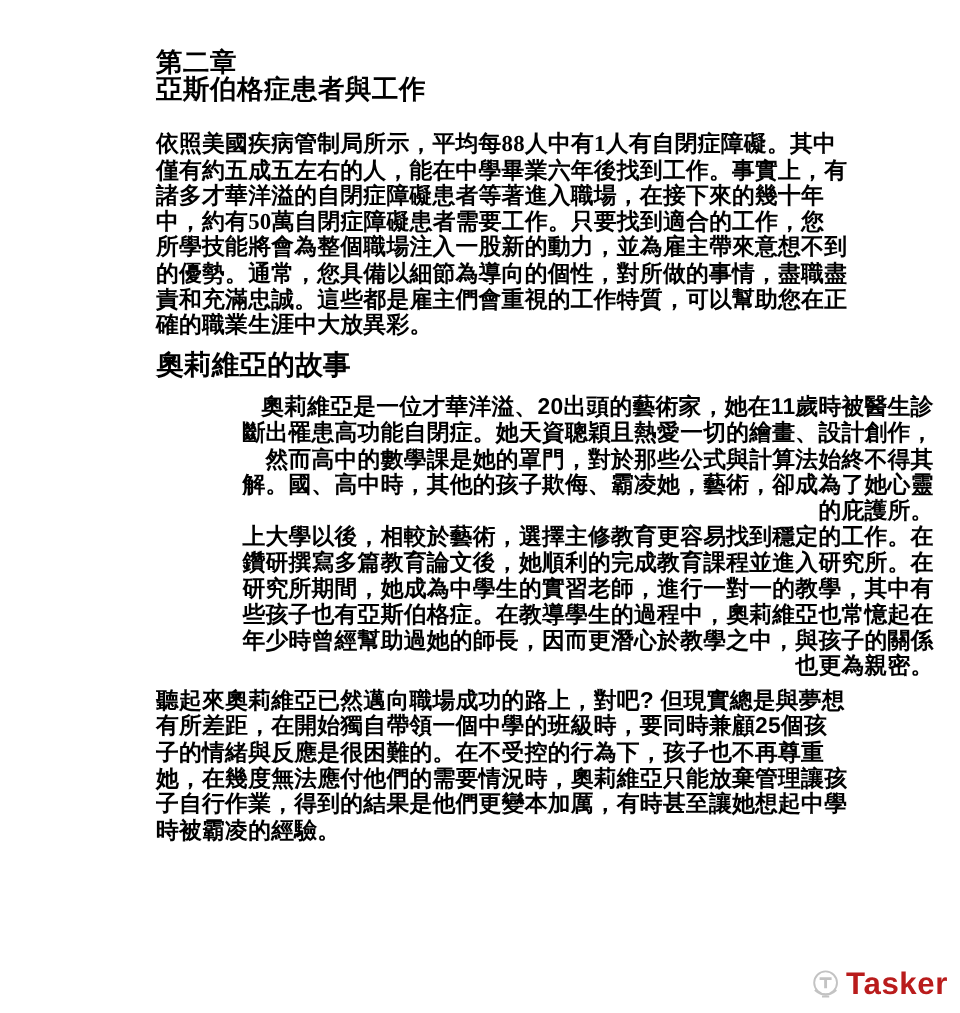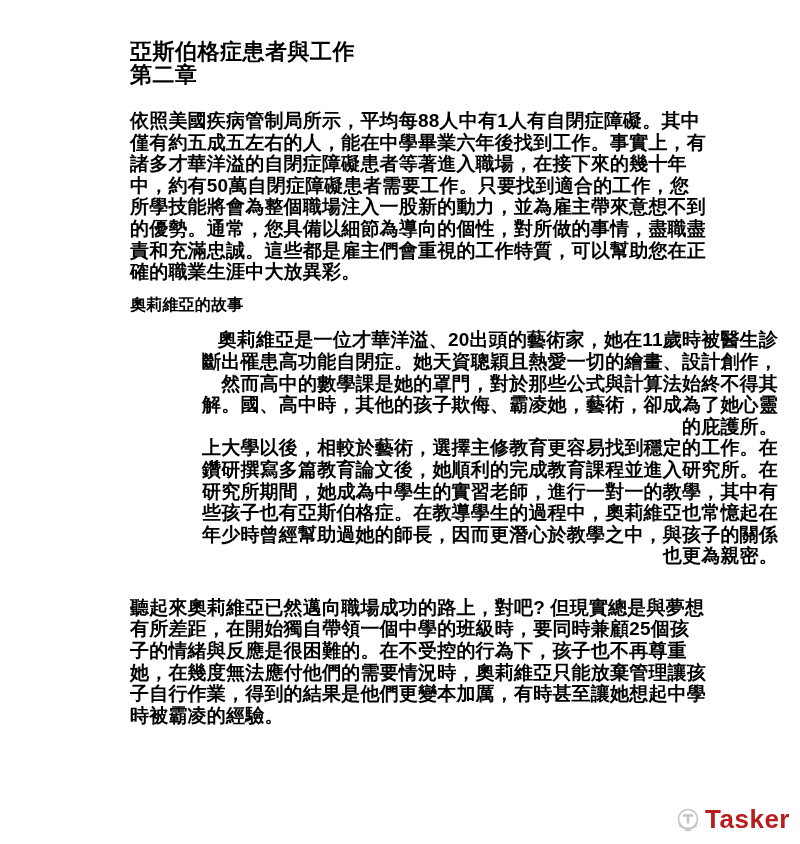--- a/index.html
+++ b/index.html
@@ -24,30 +24,30 @@
     letter-spacing: 0.5px;
   }
   .body-text {
     font-size: 19px;
     line-height: 21.6px;
     font-weight: bold;
     white-space: pre-line;
     letter-spacing: 0.2px;
     margin: 0;
   }
-  .para-1 { margin-top: 24px; }
+  .para-1 { margin-top: 24px; font-family: Liberation Serif, serif; }
   .section-heading {
-    font-size: 16px;
+    font-size: 23px;
     line-height: 21.6px;
     font-weight: bold;
     margin: 11px 0 0 0;
     letter-spacing: 0.2px;
   }
   .para-2 { margin-top: 14px; text-align: right; }
-  .para-3 { margin-top: 30px; }
+  .para-3 { margin-top: 7px; }
   .para-4 { margin-top: 21.6px; }
   .watermark {
     position: absolute;
     right: 10px;
     bottom: 9px;
     display: flex;
     align-items: center;
     gap: 2px;
     user-select: none;
   }
@@ -56,22 +56,22 @@
     font-weight: bold;
     letter-spacing: 0.5px;
   }
   .watermark svg { display: block; }
 </style>
 </head>
 <body>
 
 <div class="page">
   <div class="chapter-head">
+    <div>第二章</div>
     <div>亞斯伯格症患者與工作</div>
-    <div>第二章</div>
   </div>
 
   <p class="body-text para-1">依照美國疾病管制局所示，平均每88人中有1人有自閉症障礙。其中
 僅有約五成五左右的人，能在中學畢業六年後找到工作。事實上，有
 諸多才華洋溢的自閉症障礙患者等著進入職場，在接下來的幾十年
 中，約有50萬自閉症障礙患者需要工作。只要找到適合的工作，您
 所學技能將會為整個職場注入一股新的動力，並為雇主帶來意想不到
 的優勢。通常，您具備以細節為導向的個性，對所做的事情，盡職盡
 責和充滿忠誠。這些都是雇主們會重視的工作特質，可以幫助您在正
 確的職業生涯中大放異彩。</p>

